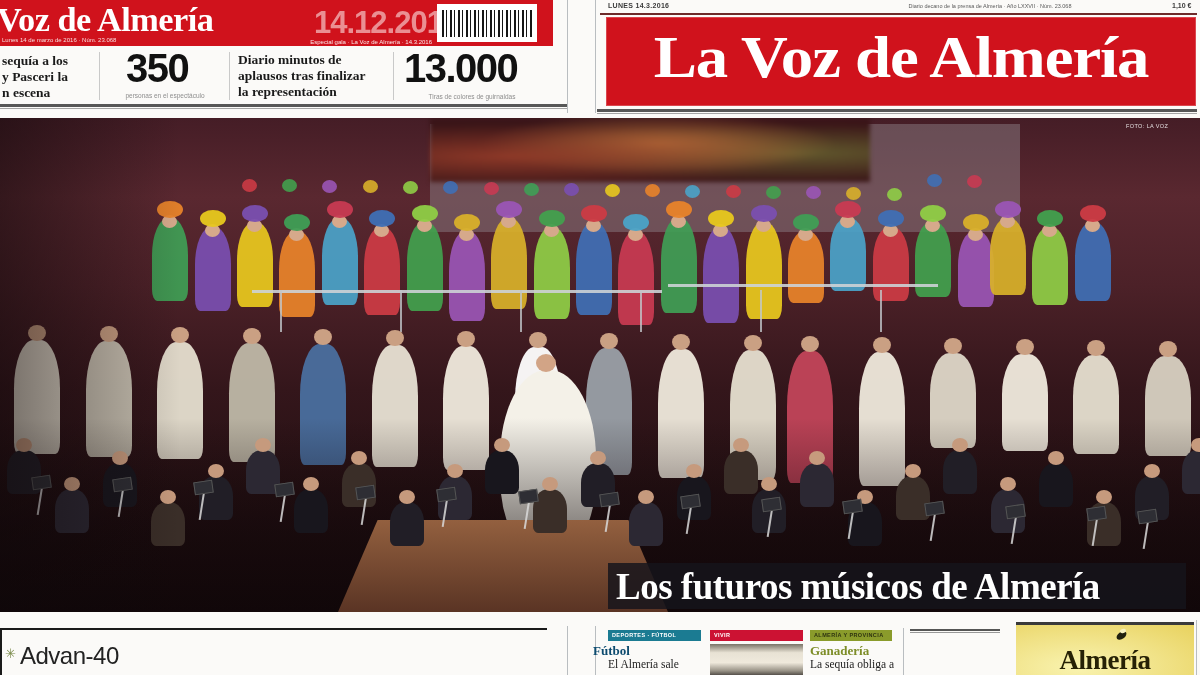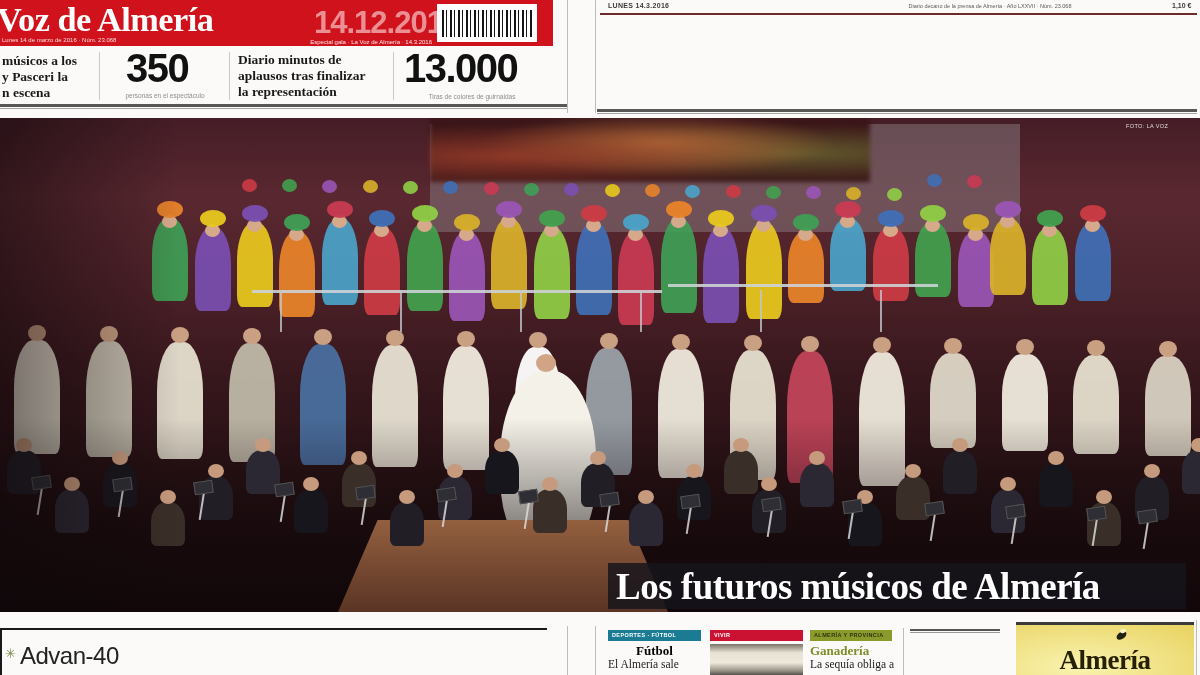--- a/index.html
+++ b/index.html
@@ -88,21 +88,21 @@
     <div class="abs lp-title slab">Voz de Almería</div>
     <div class="abs lp-title-note">Lunes 14 de marzo de 2016 · Núm. 23.068</div>
     <div class="abs lp-date">14.12.2016</div>
     <div class="abs lp-barnote">Especial gala · La Voz de Almería · 14.3.2016</div>
     <div class="abs barcode">
         <div class="barcode-bars"></div>
       </div>
   </div>
 
   <div class="abs stat-lines" style="left:2px;top:53px;width:94px;">
-    <div>músicos a los</div>
+    <div>sequía a los</div>
     <div>y Pasceri la</div>
     <div>n escena</div>
   </div>
   <div class="sdiv" style="left:99px;"></div>
   <div class="abs big-num" style="left:126px;top:46px;">350</div>
   <div class="abs stat-cap" style="left:105px;top:92px;width:120px;">personas en el espectáculo</div>
   <div class="sdiv" style="left:229px;"></div>
   <div class="abs stat-lines" style="left:238px;top:52px;width:160px;">
     <div>Diario minutos de</div>
     <div>aplausos tras finalizar</div>
@@ -112,20 +112,23 @@
   <div class="abs big-num" style="left:404px;top:46px;">13.000</div>
   <div class="abs stat-cap" style="left:398px;top:93px;width:148px;">Tiras de colores de guirnaldas</div>
 
   <div class="abs hrule" style="left:0;top:104px;width:567px;"></div>
 
   <div class="abs rp-topdate">LUNES 14.3.2016</div>
   <div class="abs rp-topcenter">Diario decano de la prensa de Almería · Año LXXVII · Núm. 23.068</div>
   <div class="abs rp-topprice">1,10 €</div>
   <div class="abs rp-toprule"></div>
 
+  <div class="abs rp-redbox">
+    <span class="rp-title slab">La Voz de Almería</span>
+  </div>
   <div class="abs hrule" style="left:597px;top:109px;width:600px;"></div>
 
   <div class="vline" style="left:567px;top:0;height:113px;"></div>
   <div class="vline" style="left:595px;top:0;height:113px;"></div>
   <div class="vline" style="left:567px;top:626px;height:49px;"></div>
   <div class="vline" style="left:595px;top:626px;height:49px;"></div>
   <div class="vline" style="left:1196px;top:620px;height:55px;"></div>
 
   <div class="abs photo">
     <div class="wall-panel"></div>
@@ -353,21 +356,21 @@
       <div style="position: absolute; left: 0px; top: 0px; width: 180px; height: 100%; background: linear-gradient(90deg, rgba(14, 7, 9, 0.5), rgba(14, 7, 9, 0));"></div>
     </div>
 
   <div class="abs advan-rule"></div>
   <div class="abs advan-edge"></div>
   <span class="abs advan-logo">✳</span>
   <div class="abs advan-brand">Advan-40</div>
 
 
   <div class="kicker" style="left:608px;top:630px;width:93px;background:#1b7b92;">DEPORTES · FÚTBOL</div>
-  <div class="t-title" style="left:636px;top:643px;color:#000000;">Fútbol</div>
+  <div class="t-title" style="left:593px;top:643px;color:#0c4a6e;">Fútbol</div>
   <div class="t-text" style="left:608px;top:658px;">El Almería sale</div>
 
   <div class="kicker" style="left:710px;top:630px;width:93px;background:#cc1233;">VIVIR</div>
   <div class="abs t2-photo"></div>
 
   <div class="kicker" style="left:810px;top:630px;width:82px;background:#8a9b2b;color:#2e3310;">ALMERÍA Y PROVINCIA</div>
   <div class="t-title" style="left:810px;top:643px;color:#7d8d28;">Ganadería</div>
   <div class="t-text" style="left:810px;top:658px;">La sequía obliga a</div>
 
   <div class="vline" style="left:903px;top:628px;height:47px;"></div>

